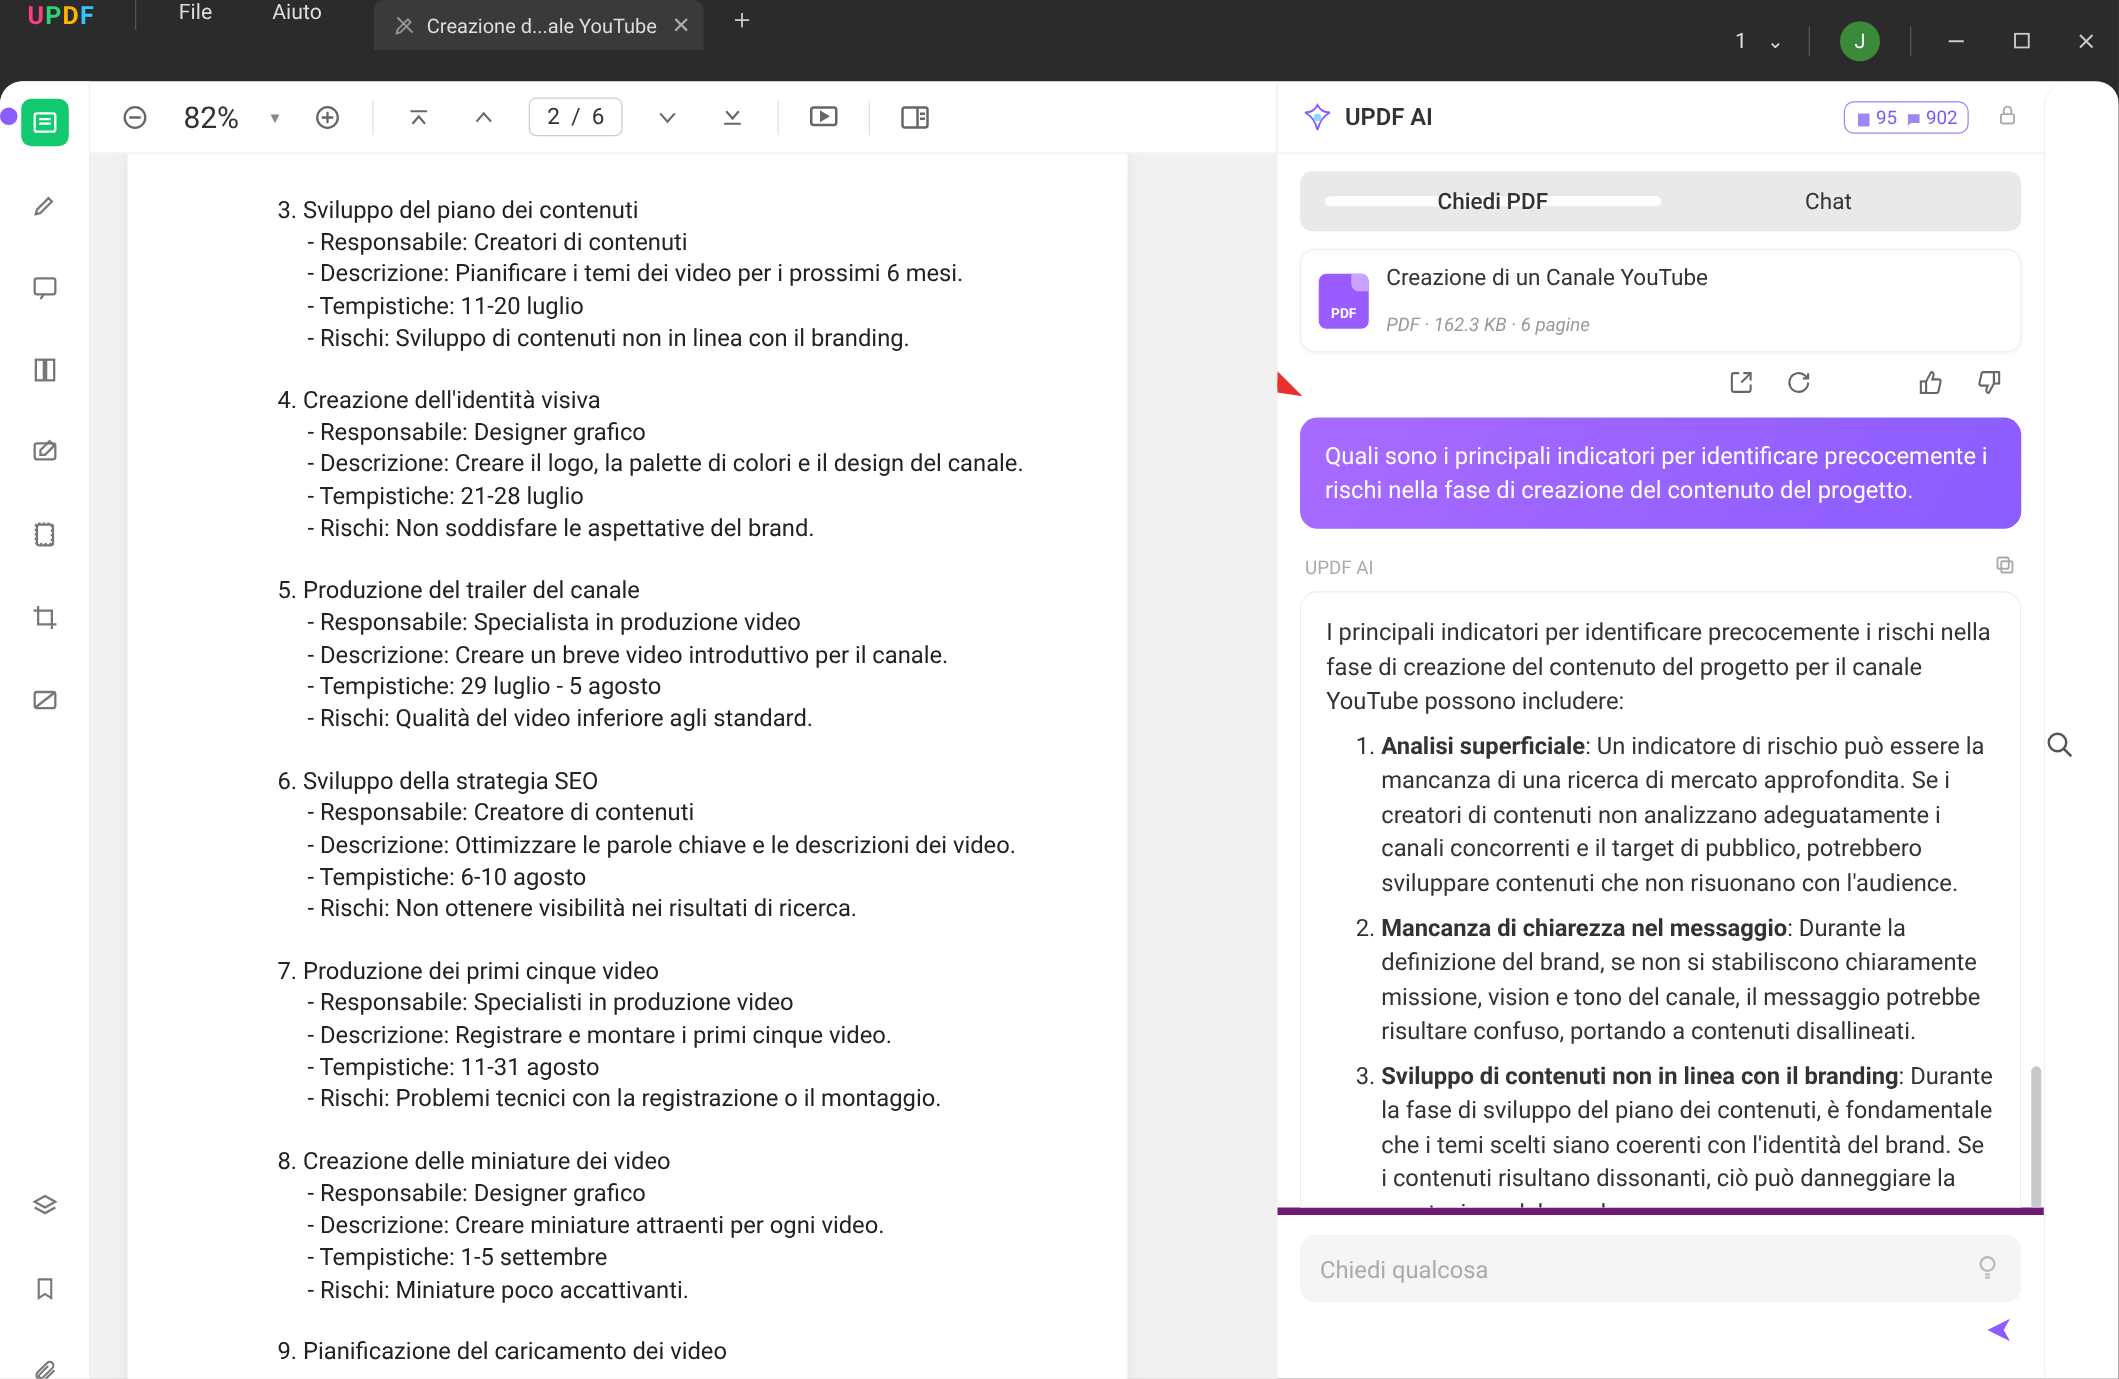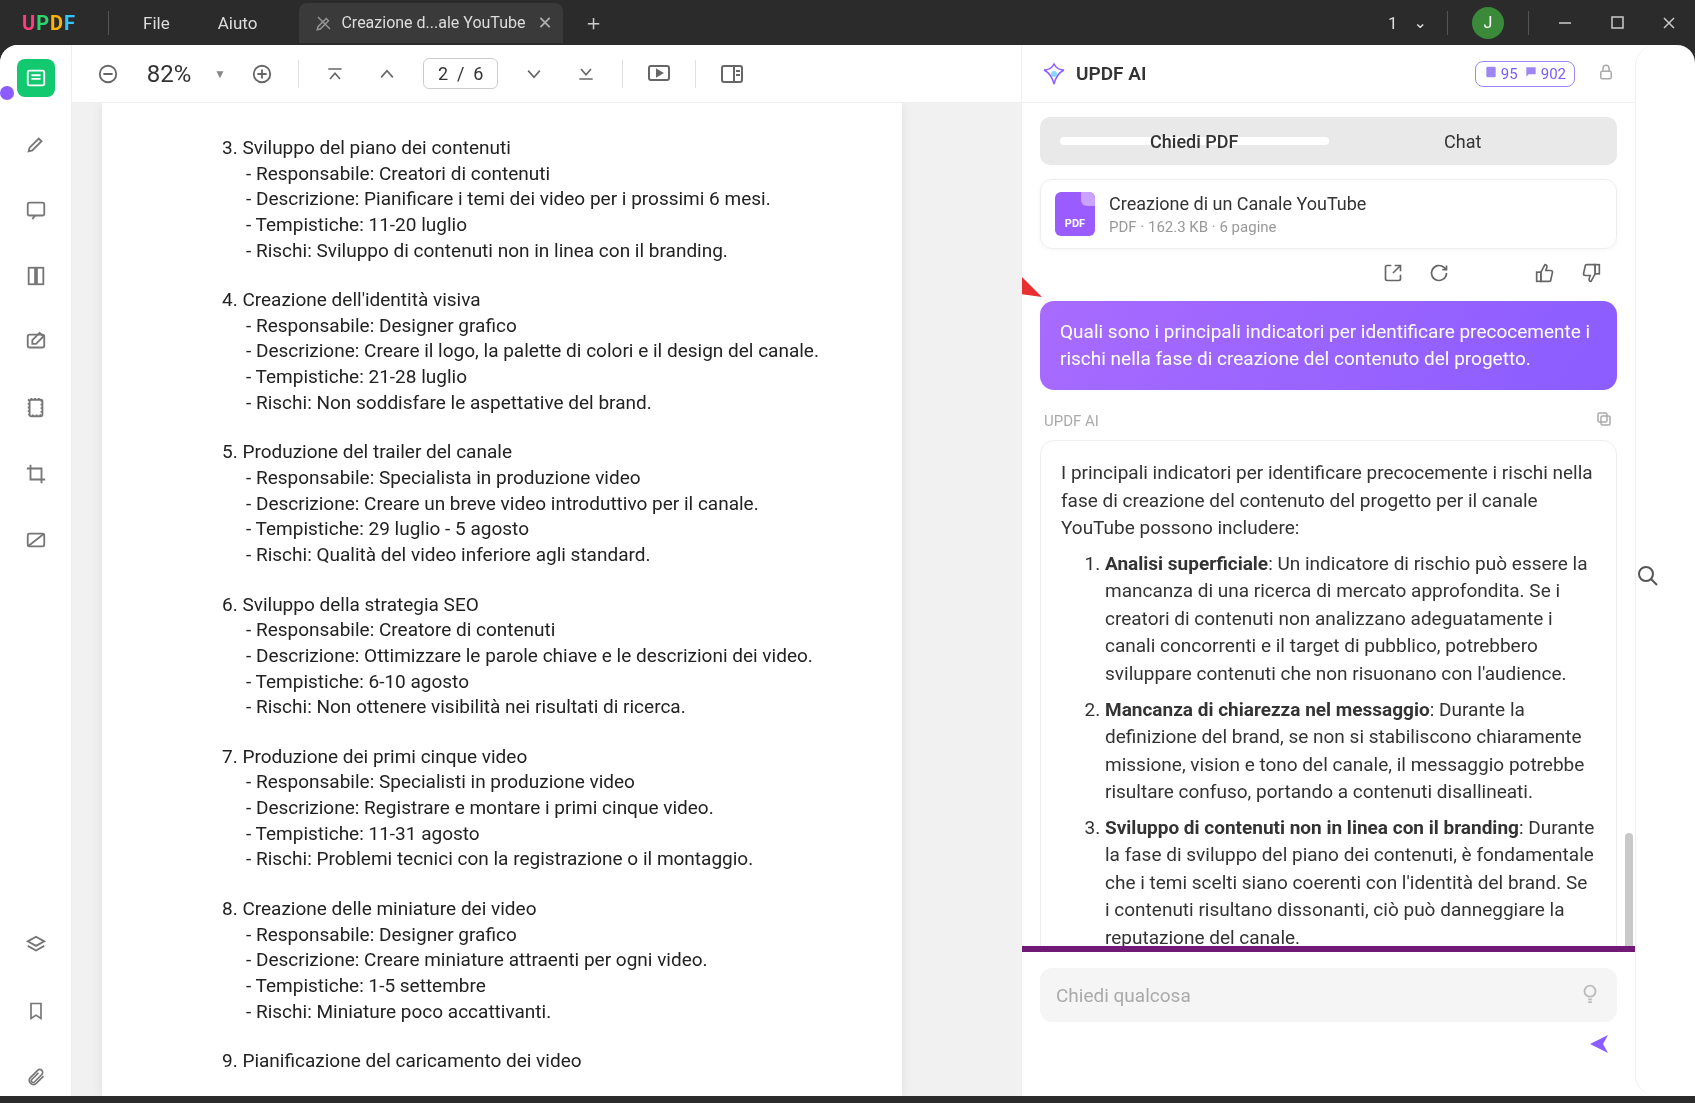--- a/index.html
+++ b/index.html
@@ -1,19 +1,19 @@
 <!DOCTYPE html>
 <html><head>
 <meta charset="utf-8">
 <style>
 * { margin: 0; padding: 0; box-sizing: border-box; font-family: -apple-system, BlinkMacSystemFont, "Segoe UI", Roboto, Arial, sans-serif; }
 html, body { width: 1695px; height: 1103px; overflow: hidden; background: #2b2b2b; }
 
 
-.titlebar { height: 45px; background: #2b2b2b; display: flex; align-items: center; color: #ddd; }
+.titlebar { height: 65px; background: #2b2b2b; display: flex; align-items: flex-start; color: #ddd; }
 .logo { padding: 0 22px; font-weight: 700; font-size: 20px; letter-spacing: 1px; }
 .logo .u { color: #ff3c7d; } .logo .p { color: #2fd36e; } .logo .d { color: #ffb300; } .logo .f { color: #33c3ff; }
 .vsep { width: 1px; height: 24px; background: #555; margin: 0 10px; }
 .menu-item { padding: 0 24px; font-size: 17px; color: #ddd; cursor: pointer; }
 .tab { height: 40px; display: flex; align-items: center; background: #3a3a3a; border-radius: 8px 8px 0 0; padding: 0 10px 0 16px; margin-left: 18px; color: #ddd; font-size: 16px; }
 .tab svg { margin-right: 8px; opacity: .7; }
 .tab .close { margin-left: 12px; font-size: 18px; opacity: .7; cursor: pointer; }
 .newtab { margin-left: 20px; font-size: 22px; color: #ccc; cursor: pointer; }
 .title-right { margin-left: auto; display: flex; align-items: center; height: 100%; }
 .wincount { color: #ddd; font-size: 17px; padding: 0 6px; }
@@ -48,34 +48,34 @@
 .page .sec .hd { padding-left: 80px; }
 .page .sec .sub { padding-left: 104px; }
 .page .sec.last { margin-bottom: 4px; }
 
 
 .ai { width: 614px; border-left: 1px solid #eee; display: flex; flex-direction: column; position: relative; }
 .ai-head { height: 58px; display: flex; align-items: center; padding: 0 20px; border-bottom: 1px solid #eee; }
 .ai-logo { width: 24px; height: 24px; margin-right: 10px; }
 .ai-title { font-size: 19px; font-weight: 600; color: #333; flex: 1; }
 .credits { display: flex; gap: 6px; border: 1px solid #9e86f4; border-radius: 8px; padding: 3px 8px; font-size: 15px; color: #7a5af8; margin-right: 18px; }
-.credits .c { display: flex; align-items: flex-start; gap: 3px; }
+.credits .c { display: flex; align-items: flex-end; gap: 3px; }
 .lockbtn { color: #aaa; margin-left: 4px; }
 
 .ai-body { flex: 1; padding: 14px 18px 0 18px; overflow: hidden; position: relative; }
 .modebar { display: flex; background: #e9e9e9; border-radius: 10px; padding: 20px; height: 48px; margin-bottom: 14px; }
 .modebar .mode { flex: 1; display: flex; align-items: center; justify-content: center; font-size: 18px; color: #333; border-radius: 8px; cursor: pointer; }
 .modebar .mode.active { background: #fff; font-weight: 500; }
 
 .filecard { background: #fff; border: 1px solid #eee; border-radius: 12px; padding: 12px 14px; display: flex; align-items: center; gap: 14px; box-shadow: 0 1px 4px rgba(0,0,0,.04); margin-bottom: 10px; }
 .pdf-ic { width: 40px; height: 44px; background: #9b5cff; border-radius: 6px; position: relative; }
 .pdf-ic::before { content:""; position:absolute; top:0; right:0; width:14px; height:14px; background:#c9a3ff; border-radius:0 6px 0 6px; }
 .pdf-ic::after { content:"PDF"; position:absolute; bottom:6px; left:0; right:0; text-align:center; color:#fff; font-size:11px; font-weight:700; }
 .filecard .fname { font-size: 18px; color: #333; }
-.filecard .fmeta { font-size: 15px; color: #999; margin-top: 4px; }
+.filecard .fmeta { font-size: 15px; color: #999; margin-top: 18px; font-style: italic; }
 
 .msgactions { display: flex; justify-content: flex-end; gap: 26px; padding: 4px 16px 14px 0; color: #666; }
 .msgactions .spacer { width: 34px; }
 
 .userq { background: linear-gradient(120deg, #a86bff 0%, #8b5cff 100%); color: #fff; border-radius: 14px; padding: 18px 20px; font-size: 19px; line-height: 1.4; margin-bottom: 16px; position: relative; }
 
 .ailabel { color: #aaa; font-size: 15px; padding: 4px 4px 8px; display:flex; justify-content:space-between; align-items:center; }
 
 .answer { background: #fff; border: 1px solid #eee; border-radius: 14px; padding: 18px 20px; font-size: 19px; line-height: 1.45; color: #333; height: 545px; overflow: hidden; }
 .answer p { margin-bottom: 8px; }

